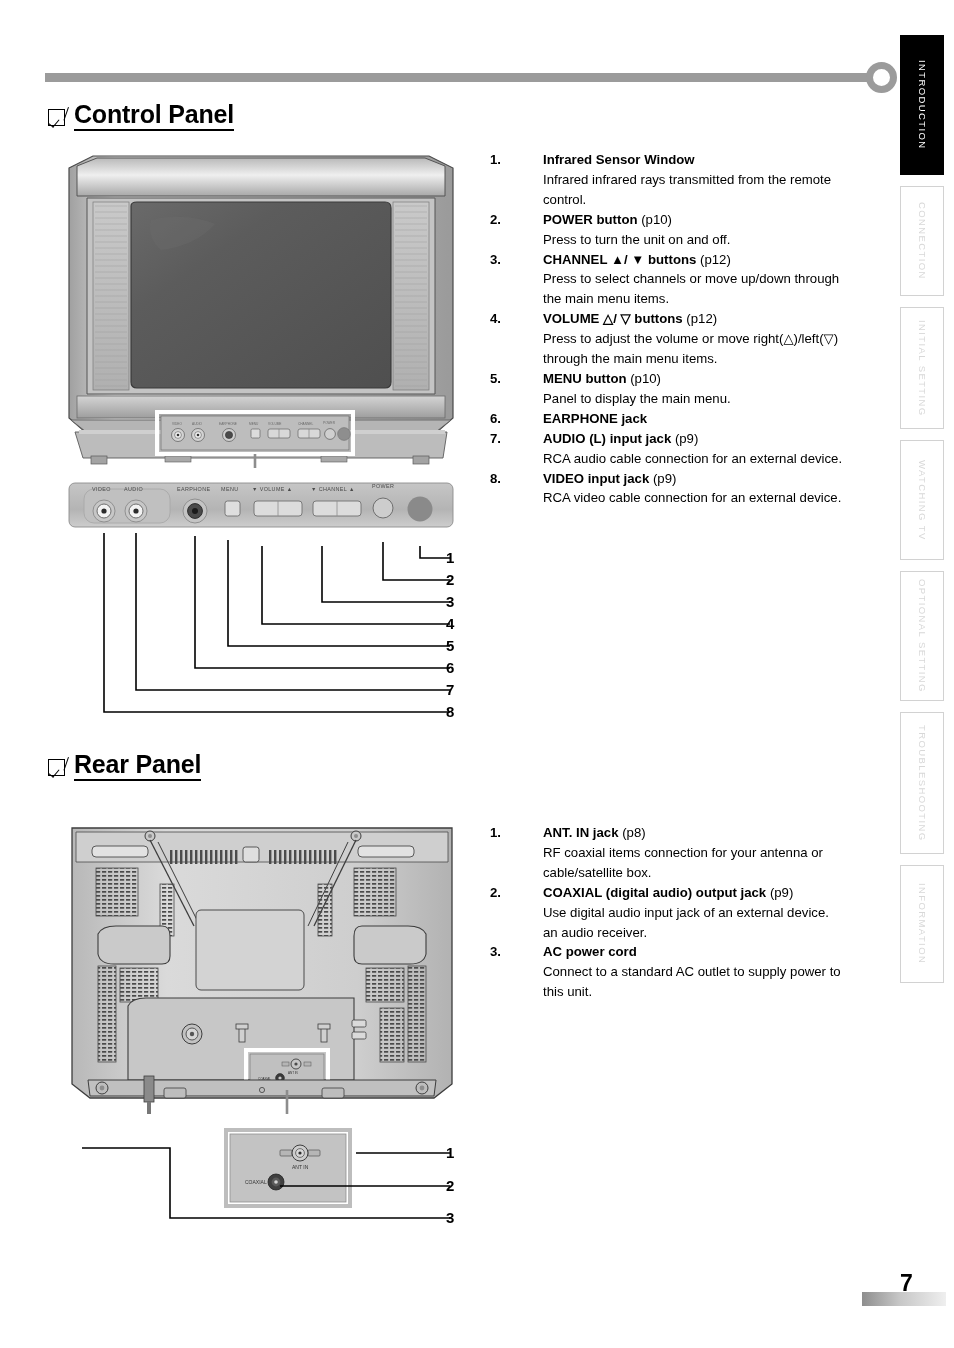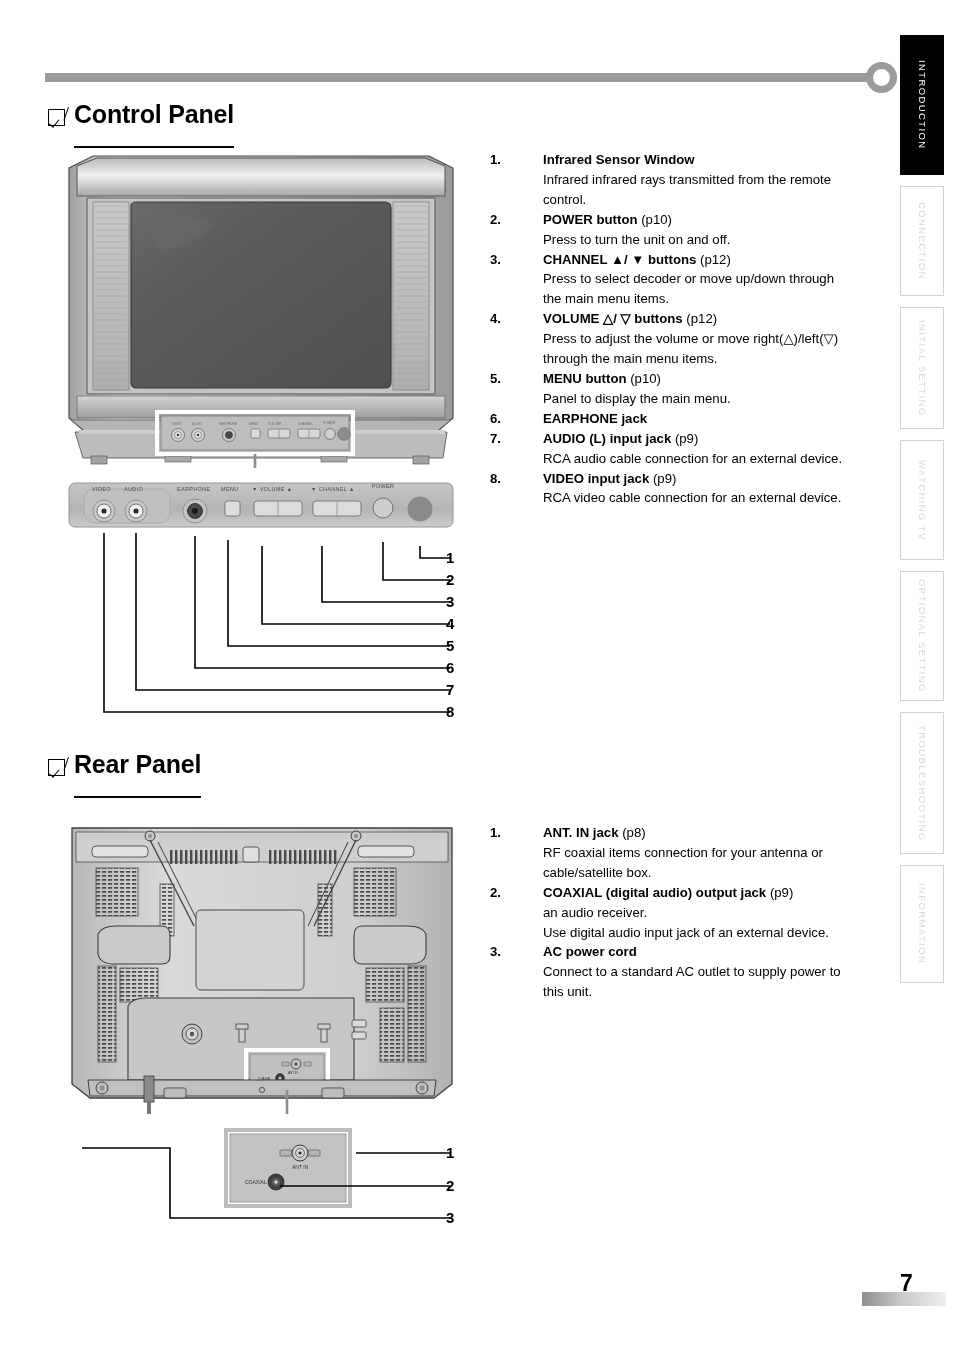--- a/index.html
+++ b/index.html
@@ -34,21 +34,21 @@
   
   .section-head { position:absolute; display:flex; align-items:flex-start; }
   .check-box { width:17px; height:17px; border:1.6px solid #000; position:relative;
                margin-top:9px; margin-right:9px; flex:0 0 auto; }
   .check-box::after{ content:""; position:absolute; left:2px; top:7px; width:5px; height:9px;
                border-right:1.8px solid #000; border-bottom:1.8px solid #000;
                transform:rotate(40deg); }
   .check-box::before{ content:""; position:absolute; left:6px; top:-5px; width:11px; height:14px;
                border-right:1.8px solid #000; transform:rotate(19deg); }
   .section-title { font-size:25px; font-weight:bold; letter-spacing:-0.2px;
-                   border-bottom:2.6px solid #000; padding-bottom:18px; line-height:1.12; }
+                   border-bottom:2.6px solid #000; padding-bottom:1px; line-height:1.12; }
 
   
   .desc-list { position:absolute; width:400px; font-size:13.2px; line-height:19.9px; }
   .desc-item { display:flex; margin-bottom:0; }
   .desc-num { width:33px; flex:0 0 33px; font-weight:bold; font-size:13.2px; }
   .desc-body { flex:1 1 auto;margin-left:20px; }
   .desc-title { font-weight:bold; }
   .desc-title .pg { font-weight:normal; }
   .desc-text { font-weight:normal; }
 
@@ -365,21 +365,21 @@
       <div class="desc-num">2.</div>
       <div class="desc-body">
         <div class="desc-title">POWER button<span class="pg"> (p10)</span></div>
         <div class="desc-text">Press to turn the unit on and off.</div>
       </div>
     </div>
     <div class="desc-item">
       <div class="desc-num">3.</div>
       <div class="desc-body">
         <div class="desc-title">CHANNEL ▲/ ▼ buttons<span class="pg"> (p12)</span></div>
-        <div class="desc-text">Press to select decoder or move up/down through</div>
+        <div class="desc-text">Press to select channels or move up/down through</div>
         <div class="desc-text">the main menu items.</div>
       </div>
     </div>
     <div class="desc-item">
       <div class="desc-num">4.</div>
       <div class="desc-body">
         <div class="desc-title">VOLUME △/ ▽ buttons<span class="pg"> (p12)</span></div>
         <div class="desc-text">Press to adjust the volume or move right(△)/left(▽)</div>
         <div class="desc-text">through the main menu items.</div>
       </div>
@@ -583,22 +583,22 @@
       <div class="desc-body">
         <div class="desc-title">ANT. IN jack<span class="pg"> (p8)</span></div>
         <div class="desc-text">RF coaxial items connection for your antenna or</div>
         <div class="desc-text">cable/satellite box.</div>
       </div>
     </div>
     <div class="desc-item">
       <div class="desc-num">2.</div>
       <div class="desc-body">
         <div class="desc-title">COAXIAL (digital audio) output jack<span class="pg"> (p9)</span></div>
+        <div class="desc-text">Use digital audio input jack of an external device.</div>
         <div class="desc-text">an audio receiver.</div>
-        <div class="desc-text">Use digital audio input jack of an external device.</div>
       </div>
     </div>
     <div class="desc-item">
       <div class="desc-num">3.</div>
       <div class="desc-body">
         <div class="desc-title">AC power cord</div>
         <div class="desc-text">Connect to a standard AC outlet to supply power to</div>
         <div class="desc-text">this unit.</div>
       </div>
     </div>

